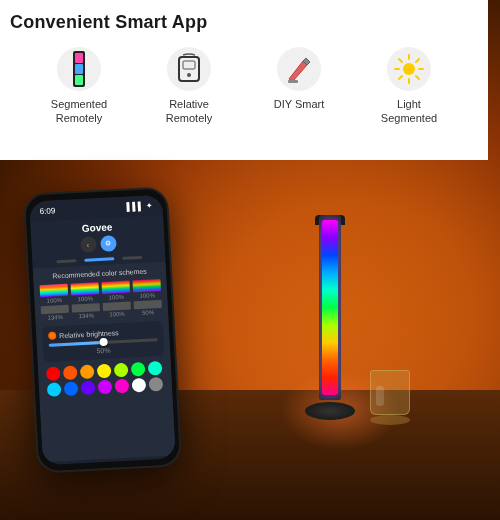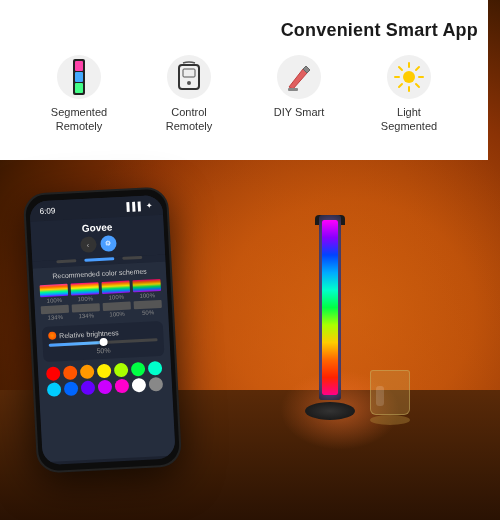--- a/index.html
+++ b/index.html
@@ -28,22 +28,22 @@
     }
 
     
     .top-section {
       position: absolute;
       top: 0; left: 0; right: 12px;
       height: 160px;
       background: white;
       display: flex;
       flex-direction: column;
-      align-items: flex-end;
-      padding: 20px 10px 8px;
+      align-items: flex-start;
+      padding: 12px 10px 8px;
     }
 
     .headline {
       font-size: 18px;
       font-weight: 700;
       color: #1a1a1a;
       margin-bottom: 14px;
       letter-spacing: 0.2px;
     }
 
@@ -407,21 +407,21 @@
 
       <div class="feature-item">
         <div class="feature-icon-wrapper">
           <svg width="32" height="32" viewBox="0 0 32 32">
             <rect x="6" y="4" width="20" height="24" rx="3" fill="none" stroke="#333" stroke-width="2"></rect>
             <rect x="10" y="8" width="12" height="8" rx="1" fill="#eee" stroke="#555" stroke-width="1"></rect>
             <circle cx="16" cy="22" r="2" fill="#555"></circle>
             <path d="M10 2 Q16 0 22 2" stroke="#555" stroke-width="1.5" fill="none"></path>
           </svg>
         </div>
-        <span class="feature-label">Control
+        <span class="feature-label">Relative
 Remotely</span>
       </div>
 
       <div class="feature-item">
         <div class="feature-icon-wrapper">
           <svg width="32" height="32" viewBox="0 0 32 32">
             <path d="M6 26 L20 8 L24 12 L10 28 Z" fill="#e06060" stroke="#c04040" stroke-width="1"></path>
             <path d="M20 8 L23 5 L27 9 L24 12 Z" fill="#888" stroke="#666" stroke-width="1"></path>
             <rect x="5" y="27" width="10" height="3" rx="1" fill="#888"></rect>
           </svg>

